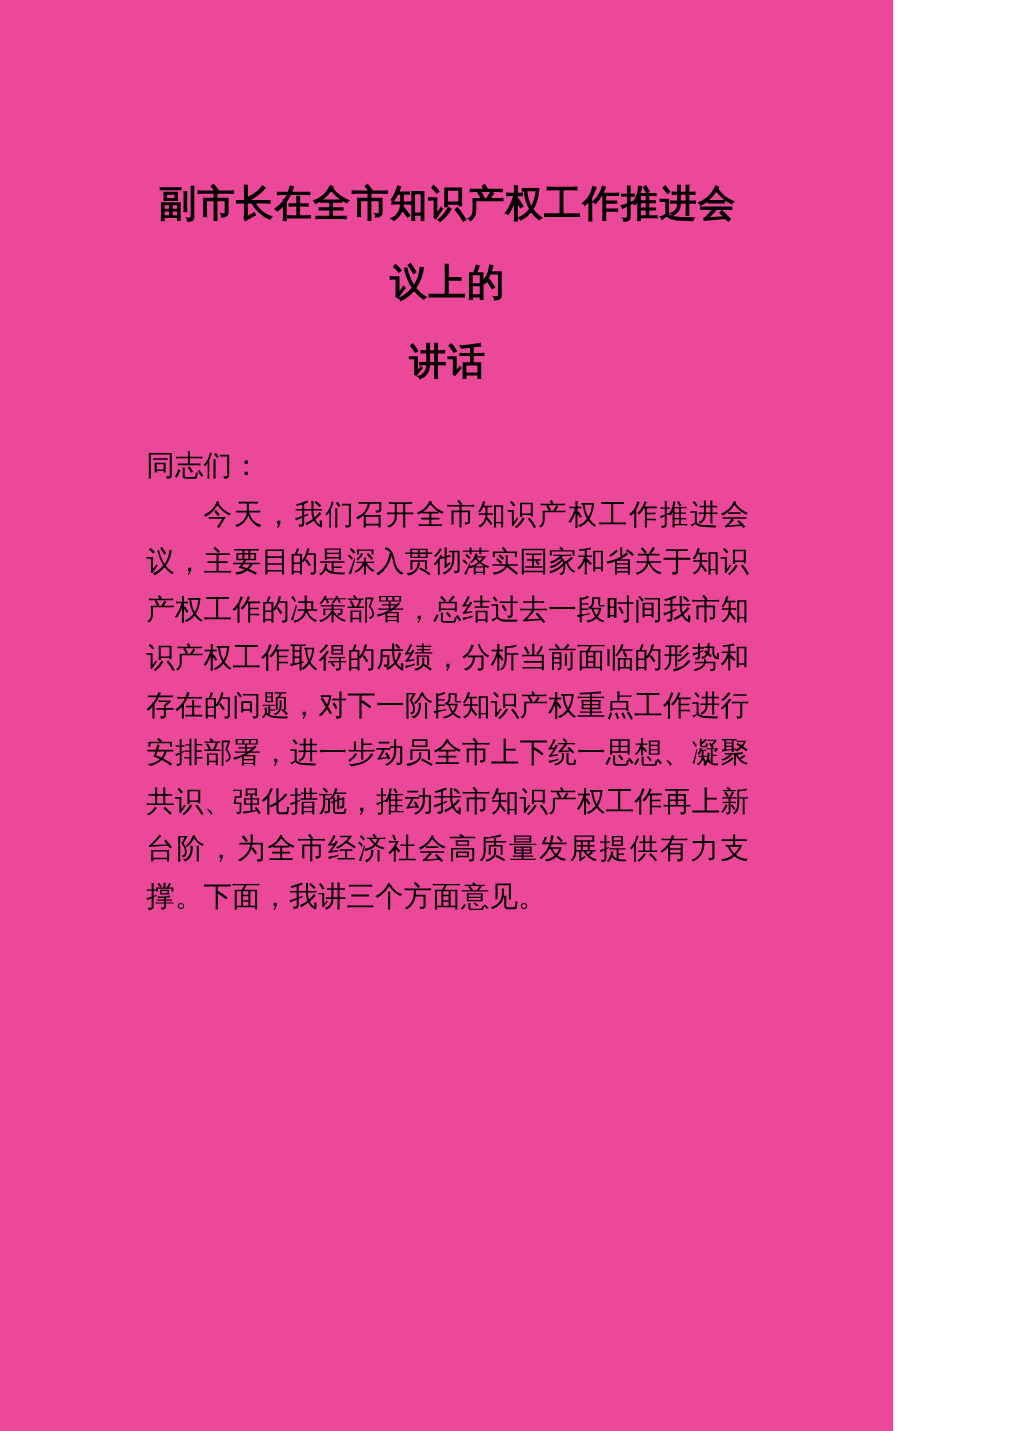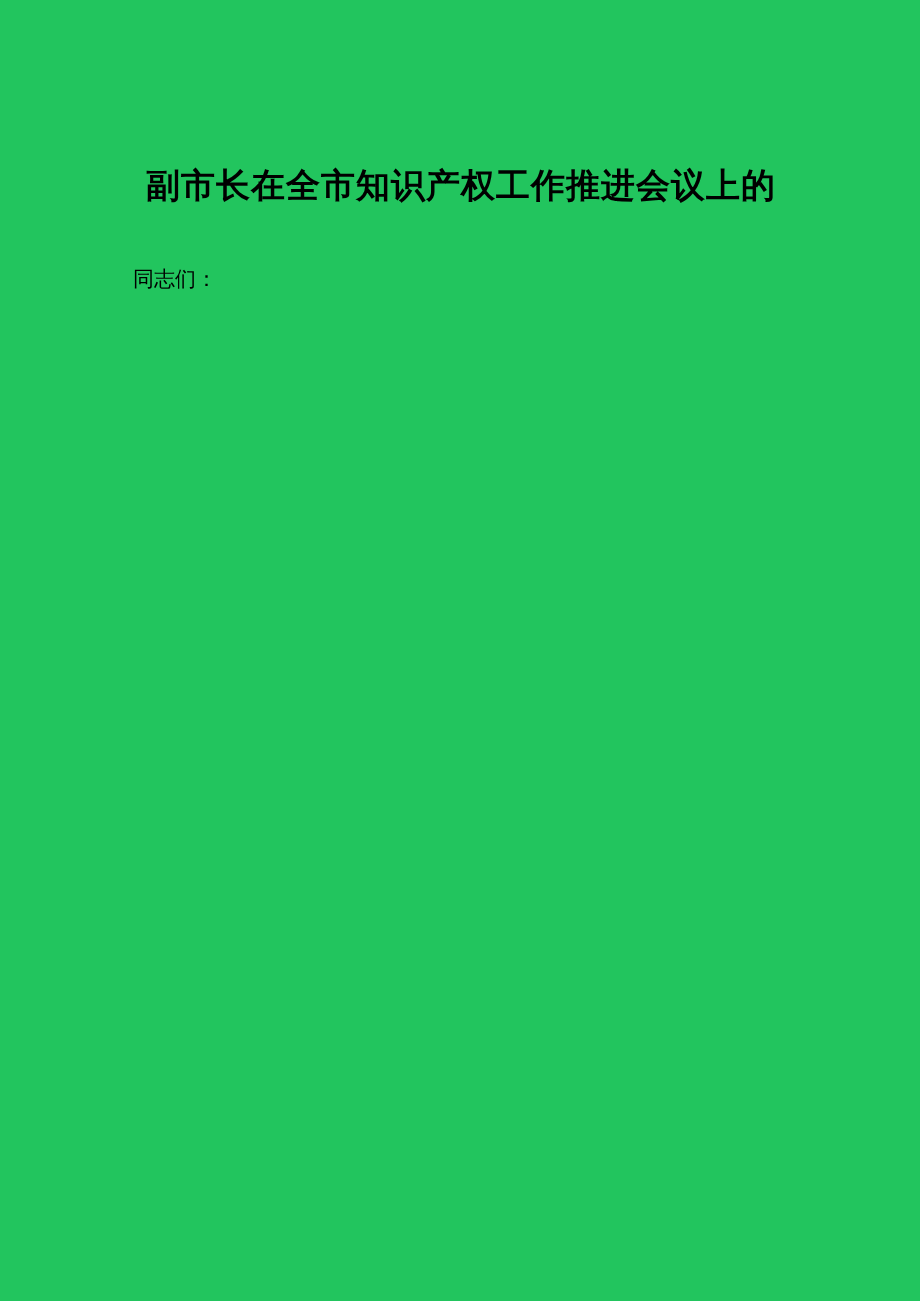--- a/index.html
+++ b/index.html
@@ -2,40 +2,40 @@
 <html><head>
 <meta charset="utf-8">
 <style>
   html, body {
     margin: 0;
     padding: 0;
     background: #ffffff;
   }
   .page {
     position: relative;
-    width: 920px;
+    width: 812px;
     height: 1301px;
     box-sizing: border-box;
     padding: 149px 131px 0 133px;
-    background: #22c55e;
+    background: #ec4899;
     color: #000000;
     overflow: hidden;
   }
   .doc-title {
     font-family: "Liberation Sans", sans-serif;
     font-weight: 700;
     font-size: 34px;
     line-height: 72px;
     text-align: center;
     letter-spacing: 1px;
     margin: 0 0 37px 0;
   }
   .para {
     margin: 0;
-    font-size: 21px;
+    font-size: 26px;
     line-height: 43.5px;
     text-align: justify;
     font-family: "Liberation Serif", serif;
   }
   .salutation {
     text-indent: 0;
   }
   .body-para {
     text-indent: 2em;
   }
@@ -45,20 +45,22 @@
     font-weight: 700;
   }
 </style>
 </head>
 <body>
 
 <div class="page">
 
   <div class="doc-title">
     <div>副市长在全市知识产权工作推进会议上的</div>
+    <div>讲话</div>
   </div>
 
   <p class="para salutation">同志们：</p>
 
+  <p class="para body-para">今天，我们召开全市知识产权工作推进会议，主要目的是深入贯彻落实国家和省关于知识产权工作的决策部署，总结过去一段时间我市知识产权工作取得的成绩，分析当前面临的形势和存在的问题，对下一阶段知识产权重点工作进行安排部署，进一步动员全市上下统一思想、凝聚共识、强化措施，推动我市知识产权工作再上新台阶，为全市经济社会高质量发展提供有力支撑。下面，我讲三个方面意见。</p>
 
 
 
 </div>
 
 </body></html>

